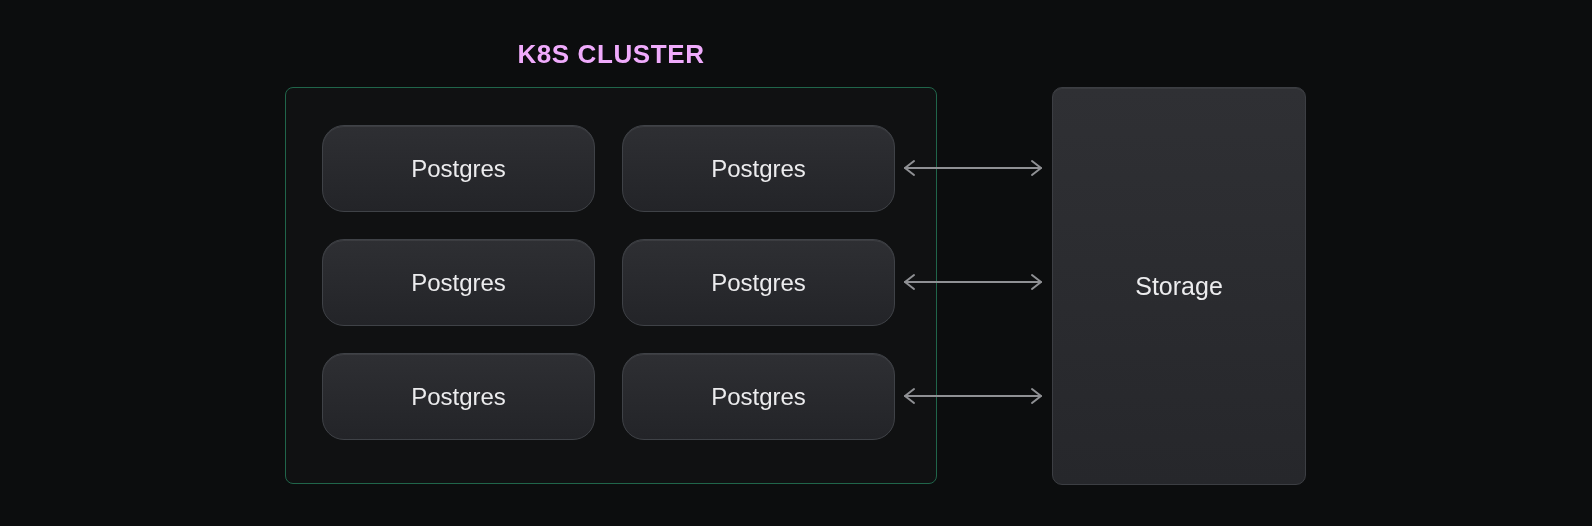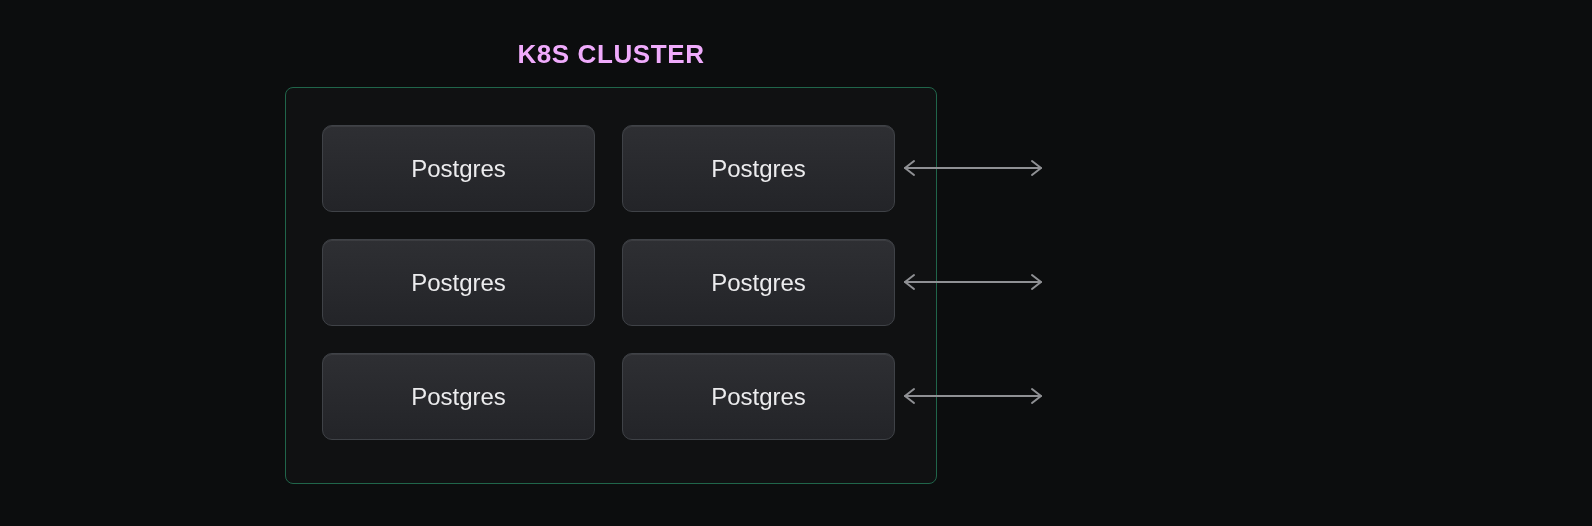--- a/index.html
+++ b/index.html
@@ -35,21 +35,21 @@
     width: 652px;
     height: 397px;
     border: 1px solid #20654a;
     border-radius: 8px;
     background: rgba(255, 255, 255, 0.018);
   }
   .node {
     position: absolute;
     width: 273px;
     height: 87px;
-    border-radius: 10px;
+    border-radius: 22px;
     background: linear-gradient(180deg, #2e2f33 0%, #232428 100%);
     border: 1px solid #3f4247;
     box-shadow: inset 0 1px 0 rgba(255, 255, 255, 0.07);
     display: flex;
     align-items: center;
     justify-content: center;
     color: #ececee;
     font-size: 24px;
     font-weight: 400;
   }
@@ -128,14 +128,17 @@
     <polyline points="16,4 7,11 16,18"></polyline>
     <polyline points="134,4 143,11 134,18"></polyline>
   </svg>
 
   <svg class="arrow" style="top:385px;" viewBox="0 0 150 22" aria-hidden="true">
     <line x1="7" y1="11" x2="143" y2="11"></line>
     <polyline points="16,4 7,11 16,18"></polyline>
     <polyline points="134,4 143,11 134,18"></polyline>
   </svg>
 
+  <div class="storage-box">
+    <span>Storage</span>
+  </div>
 
 </div>
 
 </body></html>

